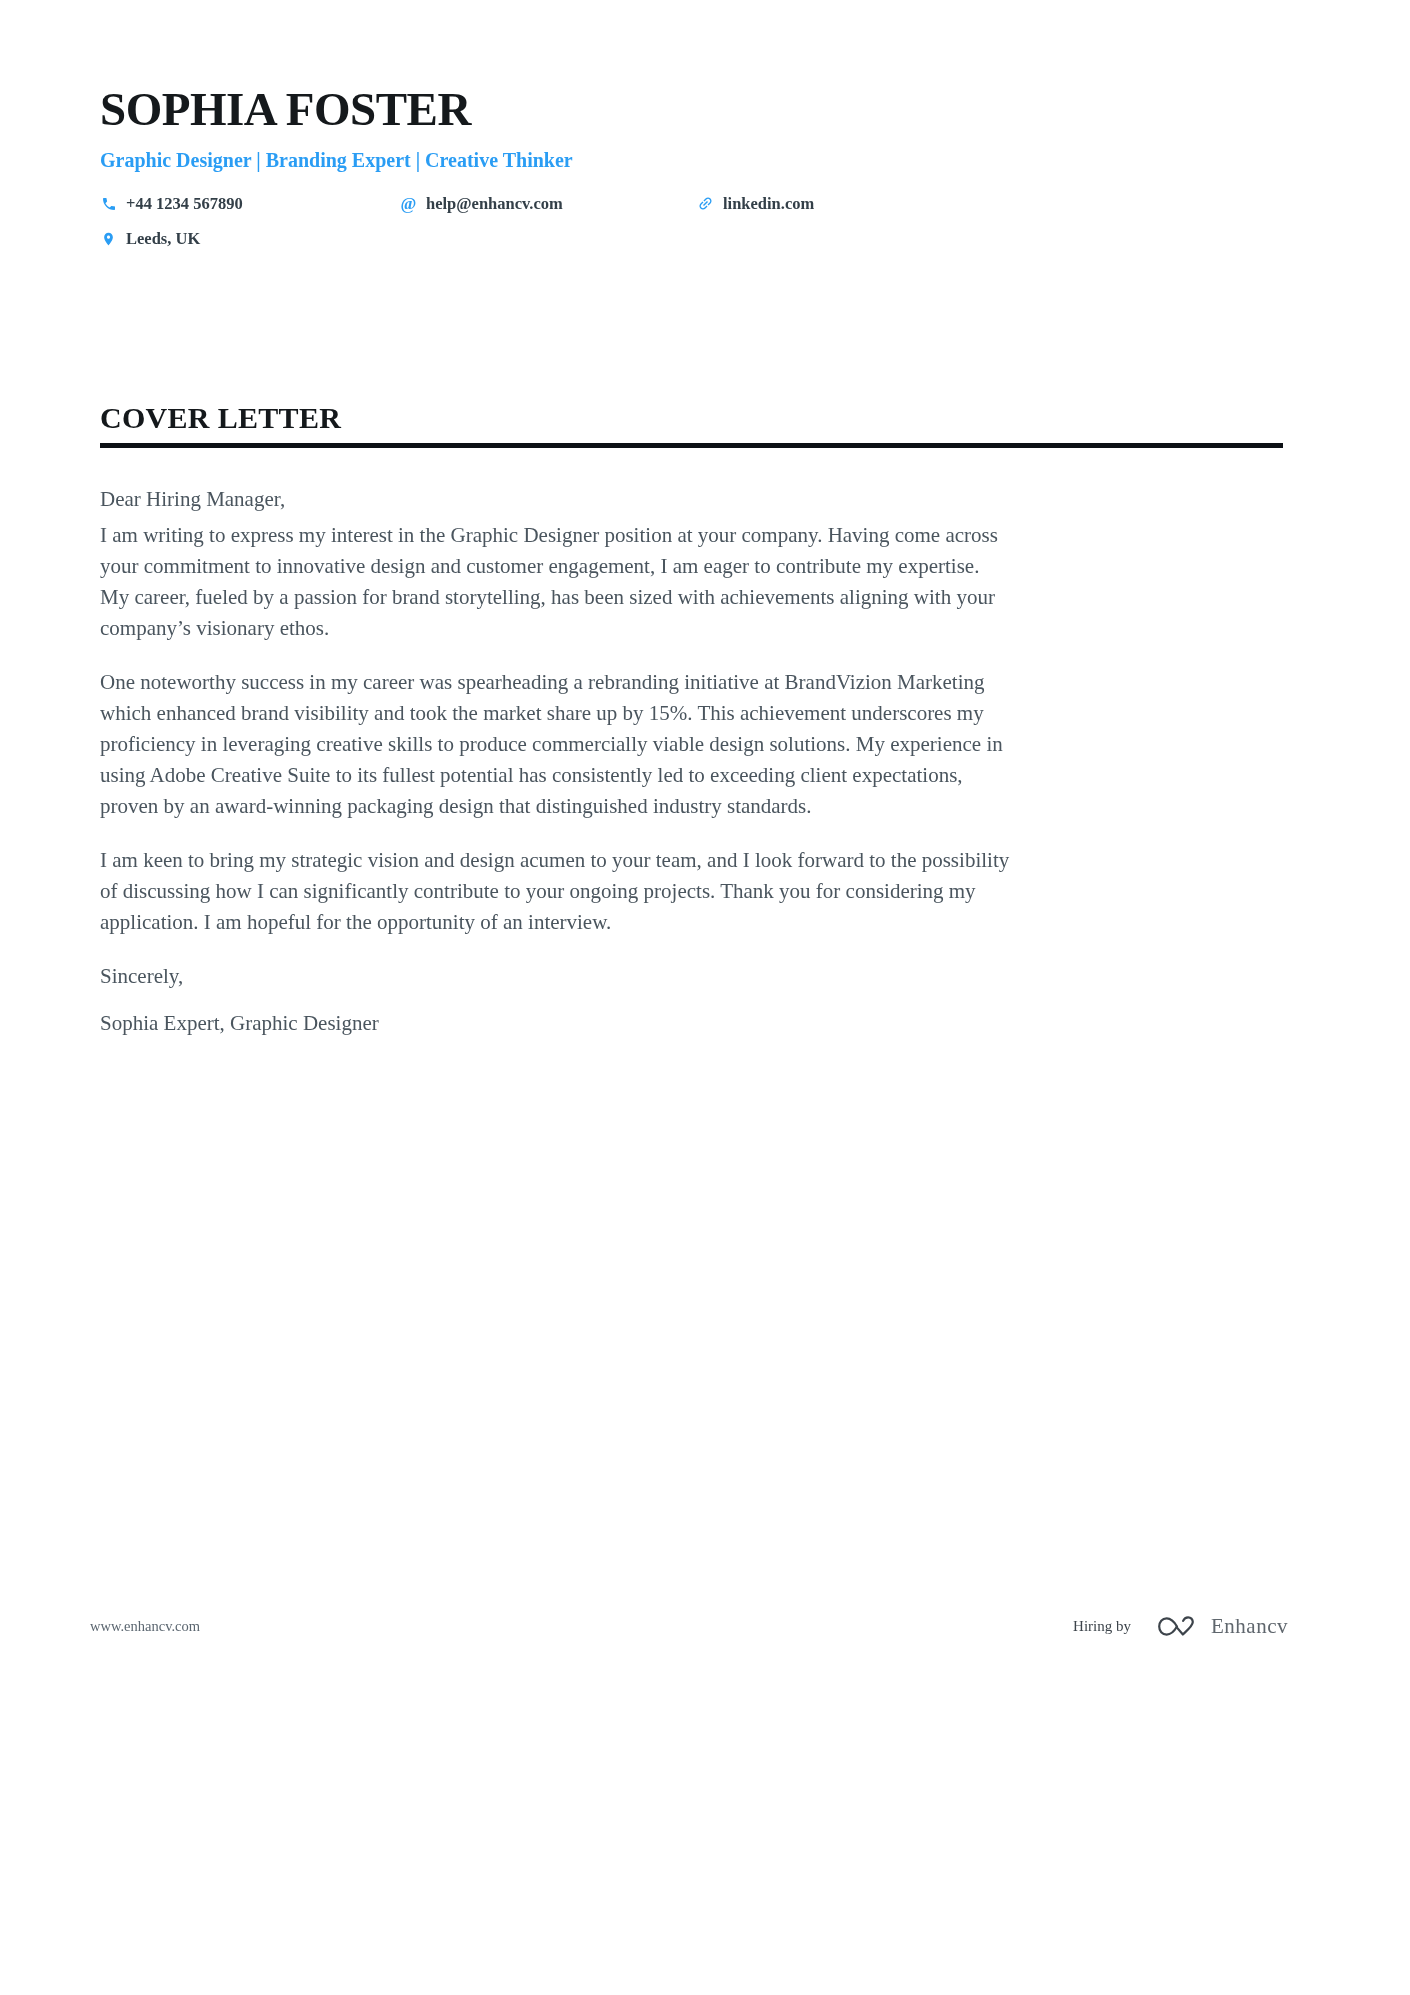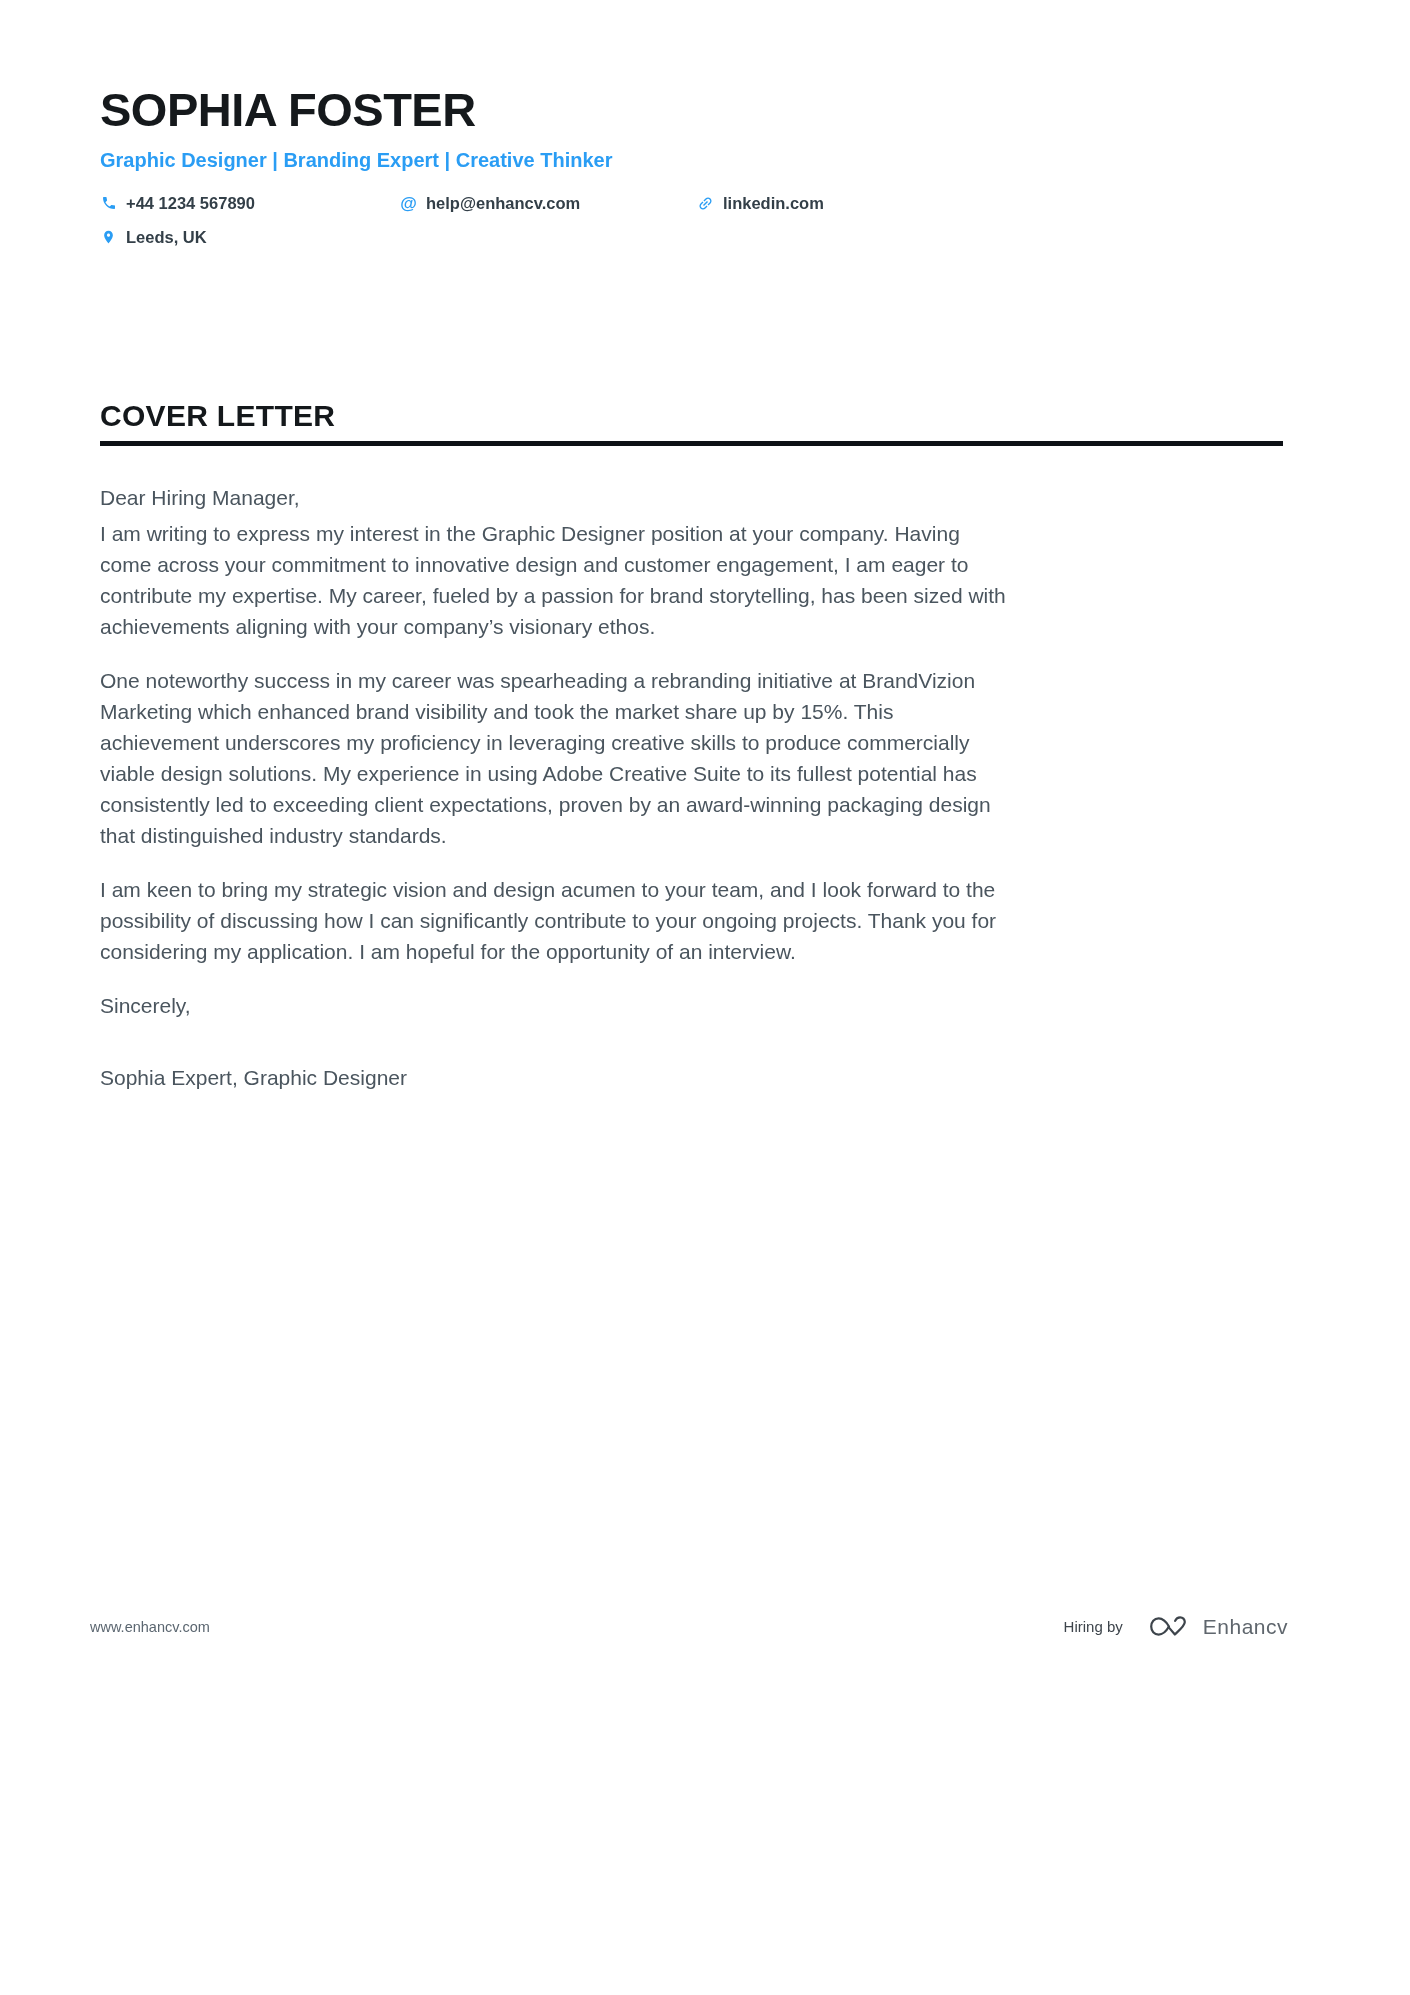--- a/index.html
+++ b/index.html
@@ -5,20 +5,21 @@
   * { box-sizing: border-box; margin: 0; padding: 0; }
   html, body { background: #ffffff; }
   body { font-family: "Liberation Sans", sans-serif; }
   .page {
     position: relative;
     width: 1410px;
     height: 1714px;
     background: #ffffff;
     overflow: hidden;
     margin: 0 auto;
+    font-family: Liberation Serif, serif;
   }
   .content { padding: 0 127px 0 100px; }
 
   
   .header { padding-top: 84px; }
   .candidate-name {
     font-size: 47px;
     font-weight: 800;
     letter-spacing: -0.5px;
     color: #15191c;
@@ -68,21 +69,21 @@
 
   
   .letter { margin-top: 36px; max-width: 912px; }
   .letter p {
     font-size: 21px;
     line-height: 31px;
     color: #4a555e;
     margin-bottom: 23px;
   }
   .letter p.salutation { margin-bottom: 5px; }
-  .letter p.closing { margin-bottom: 41px; }
+  .letter p.closing { margin-bottom: 16px; }
   .letter p.signature { margin-bottom: 0; }
 
   
   .footer {
     position: absolute;
     left: 90px;
     right: 122px;
     bottom: 74px;
     display: flex;
     justify-content: space-between;

